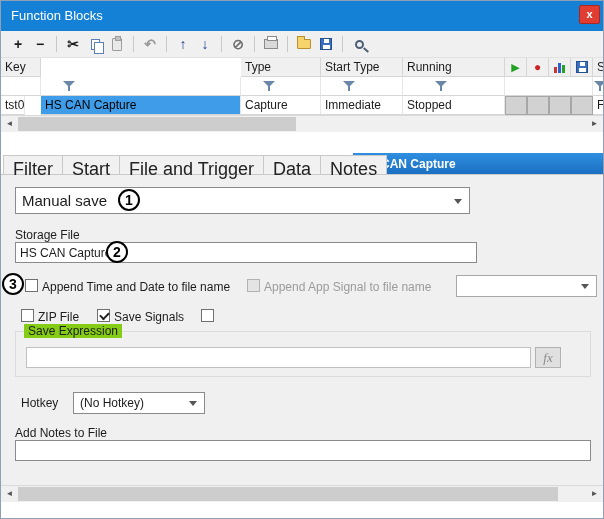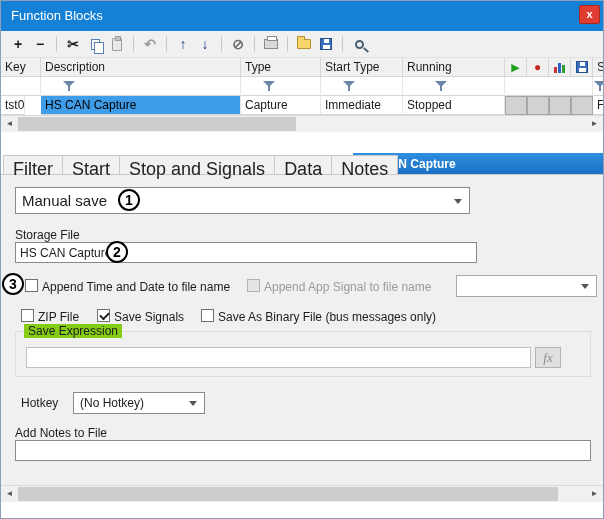--- a/index.html
+++ b/index.html
@@ -132,21 +132,20 @@
     <span class="tbi">
         <span class="shp-disk"></span>
       </span>
     <span class="tb-sep"></span>
     <span class="tbi">
         <span class="shp-mag"></span>
       </span>
   </div>
 
   <div class="gcell hrow" style="left:0;top:57px;width:40px;">Key</div>
-  <div class="gcell hrow" style="left:40px;top:57px;width:200px;">Description</div>
   <div class="gcell hrow" style="left:320px;top:57px;width:82px;">Start Type</div>
   <div class="gcell hrow" style="left:240px;top:57px;width:80px;">Type</div>
   <div class="gcell hrow" style="left:402px;top:57px;width:102px;">Running</div>
   <div class="gcell hrow icon-center" style="left:504px;top:57px;width:22px;color:#1fa01f;font-size:11px;">▶</div>
   <div class="gcell hrow icon-center" style="left:526px;top:57px;width:22px;color:#cc2222;font-size:12px;">●</div>
   <div class="gcell hrow icon-center" style="left:548px;top:57px;width:22px;">
       <span class="shp-chart">
         <b></b>
         <b></b>
         <b></b>
@@ -190,21 +189,21 @@
     <div class="sb-arrow" style="left:0;">◄</div>
     <div class="sb-thumb" style="left:17px;width:278px;"></div>
     <div class="sb-arrow" style="right:0;">►</div>
   </div>
 
   <div class="gap"></div>
 
   <div class="tabs">
     <div class="tab">Filter</div>
     <div class="tab">Start</div>
-    <div class="tab">Stop and Signals</div>
+    <div class="tab">File and Trigger</div>
     <div class="tab">Data</div>
     <div class="tab">Notes</div>
   </div>
   <div class="tabline"></div>
   <div class="panel-header">HS CAN Capture</div>
 
   <div class="panel">
 
     <div class="combo combo-big" style="left:14px;top:12px;width:455px;height:27px;">
       <span>Manual save</span>
@@ -224,21 +223,20 @@
       <span class="arrow"></span>
     </div>
 
     <span class="cb" style="left:20px;top:134px;"></span>
     <div class="lbl" style="left:37px;top:135px;">ZIP File</div>
 
     <span class="cb checked" style="left:96px;top:134px;"></span>
     <div class="lbl" style="left:113px;top:135px;">Save Signals</div>
 
     <span class="cb" style="left:200px;top:134px;"></span>
-    <div class="lbl" style="left:217px;top:135px;">Save As Binary File (bus messages only)</div>
 
     <div class="groupbox">
       <div class="group-label">Save Expression</div>
       <input class="tinput" style="left: 10px; top: 15px; width: 505px; height: 21px; border-color: rgb(192, 192, 192);">
       <div class="fx-btn">fx</div>
     </div>
 
     <div class="lbl" style="left:20px;top:221px;">Hotkey</div>
     <div class="combo" style="left:72px;top:217px;width:132px;height:22px;">
       <span>(No Hotkey)</span>

